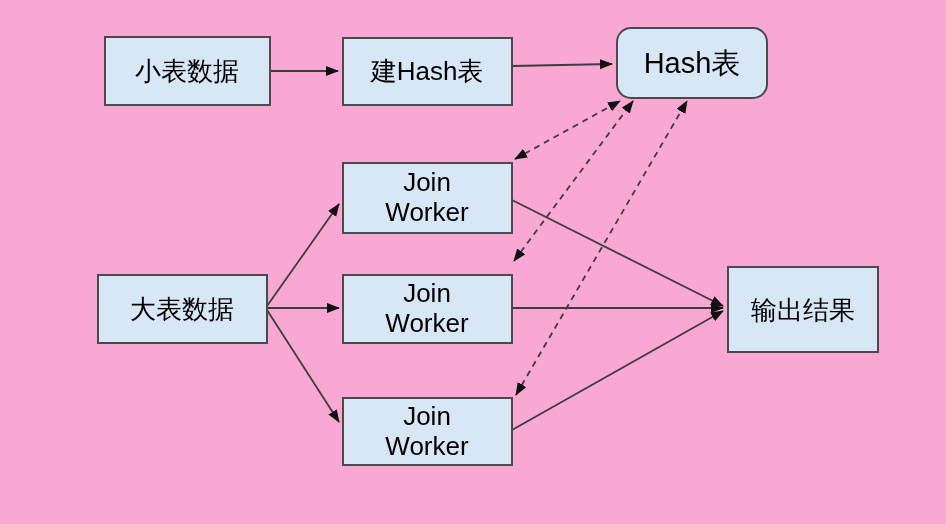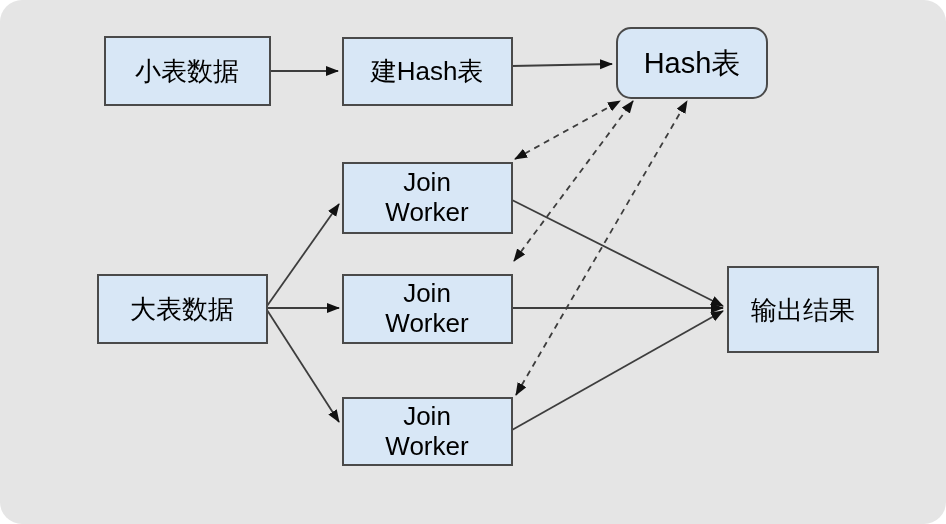--- a/index.html
+++ b/index.html
@@ -8,22 +8,21 @@
     background: #ffffff;
     width: 946px;
     height: 524px;
     overflow: hidden;
     font-family: "Liberation Sans", sans-serif;
   }
   #canvas-wrap {
     width: 946px;
     height: 524px;
     position: relative;
-    background: #e5e5e5;
-    border-radius: 22px;
+    background: #f9a8d4;
   }
   svg { display: block; }
   rect.node {
     stroke: #4a4a4a;
     stroke-width: 2;
   }
   rect.rounded {
     rx: 14;
     ry: 14;
   }

